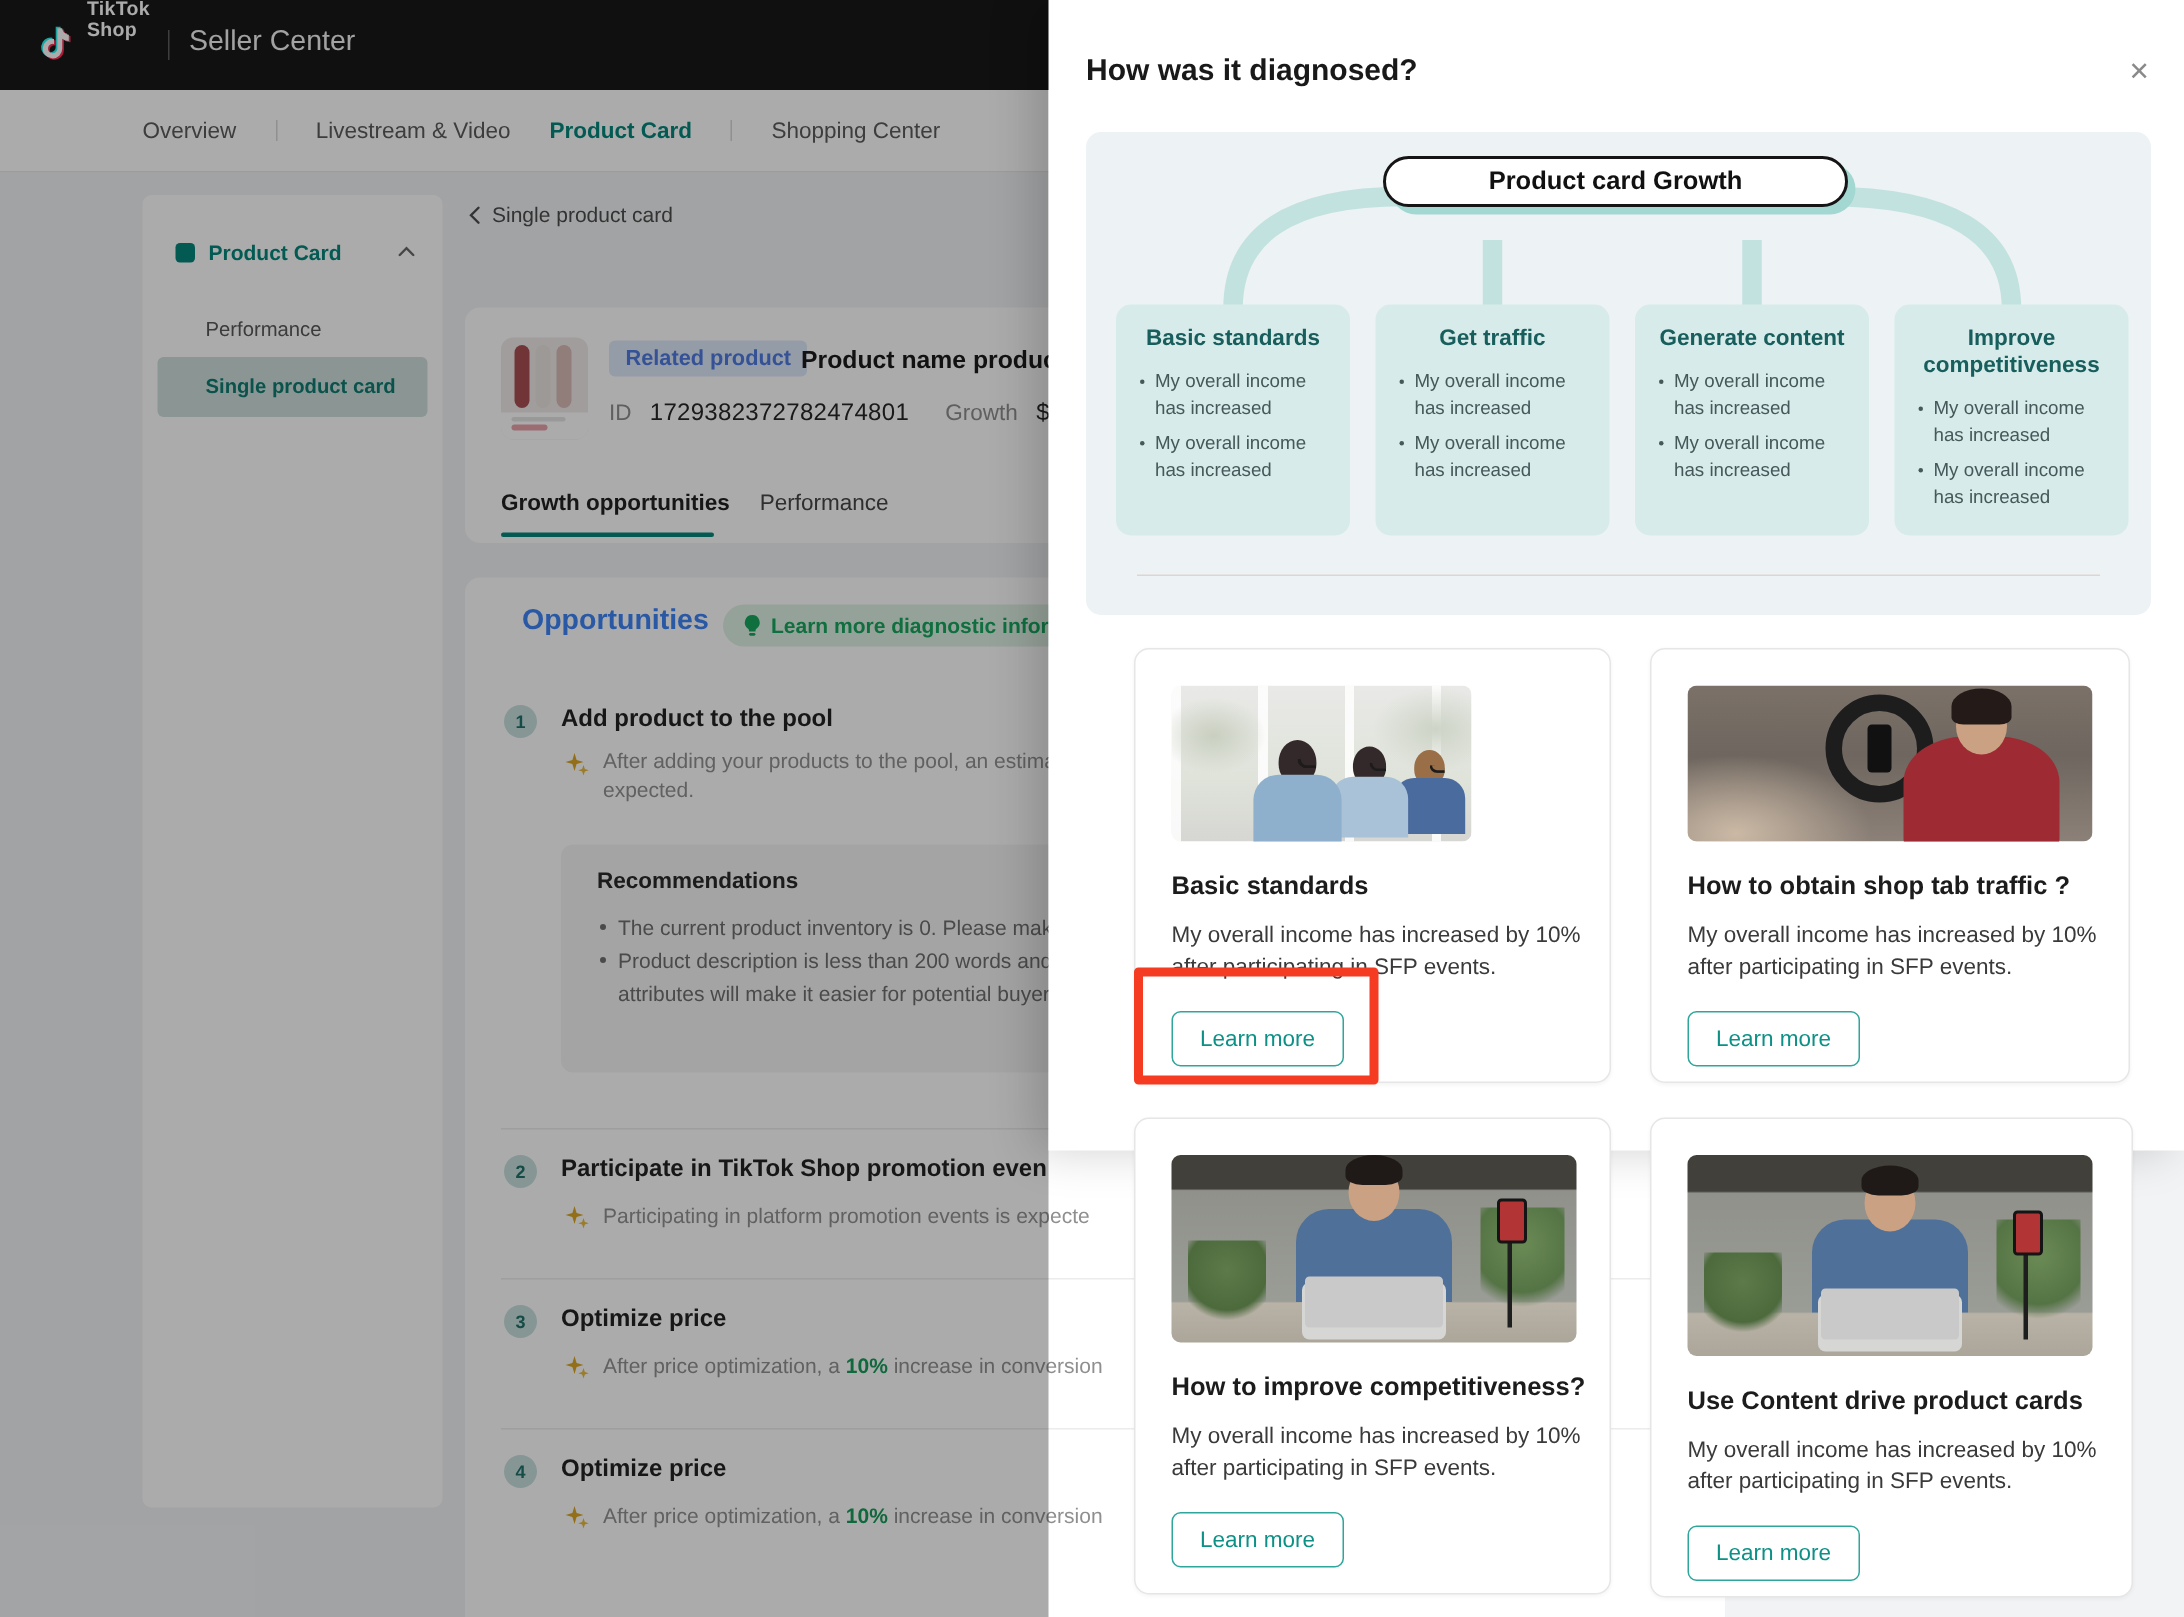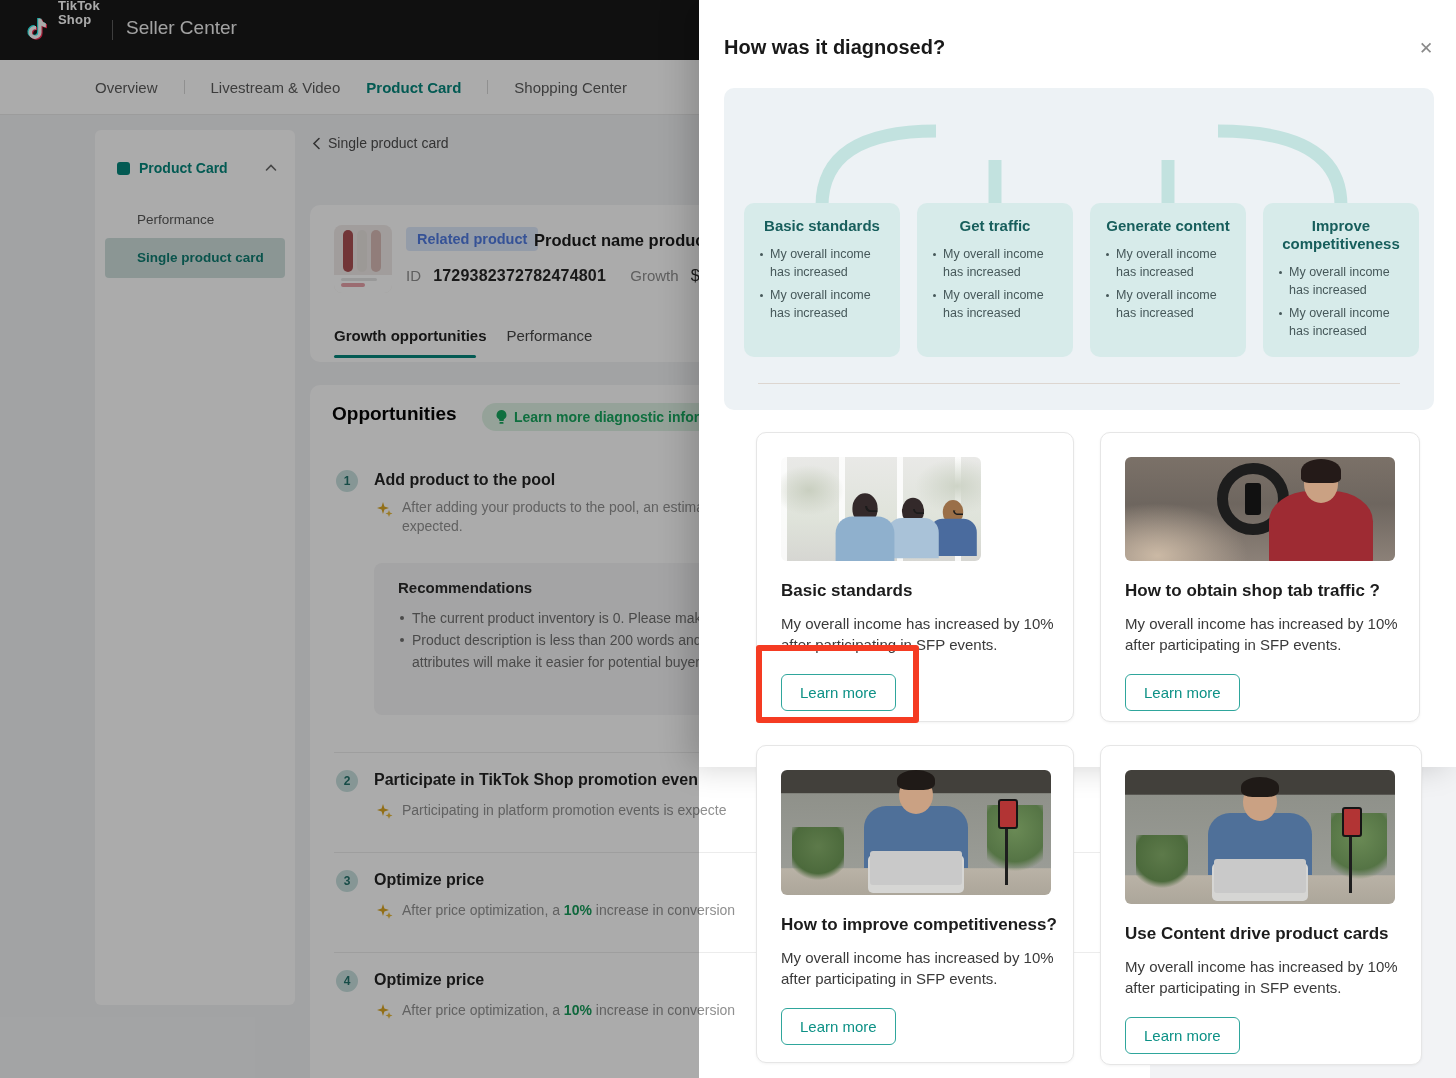--- a/index.html
+++ b/index.html
@@ -38,29 +38,29 @@
   .g1{left:9px;background:#a94d4f;}
   .g2{left:23px;background:#e9e4e0;}
   .g3{left:37px;background:#d8bab5;}
   .thumb-strip{position:absolute;left:0;bottom:0;width:100%;height:18px;background:#fff;}
   .thumb-line{position:absolute;left:7px;bottom:6px;width:24px;height:4px;border-radius:2px;background:#e7a0a8;}
   .thumb-line2{position:absolute;left:7px;bottom:12px;width:36px;height:3px;border-radius:2px;background:#e4e4e4;}
   .rel-badge{position:absolute;left:96px;top:22px;background:#dde8fb;color:#4c78e0;font-size:14.5px;font-weight:600;padding:4px 11px;border-radius:4px;}
   .prod-name{position:absolute;left:224px;top:26px;font-size:16.5px;font-weight:700;color:#181818;white-space:nowrap;}
   .row2{position:absolute;left:96px;top:62px;font-size:15px;white-space:nowrap;}
   .lbl-gray{color:#8c8c8c;text-align:center;}
-  .id-val{color:#242424;font-size:16px;font-weight:700;margin-left:8px;margin-right:20px;letter-spacing:.2px;}
+  .id-val{color:#242424;font-size:16px;font-weight:400;margin-left:8px;margin-right:20px;letter-spacing:.2px;}
   .rev-val{color:#242424;font-size:16px;font-weight:500;margin-left:8px;}
   .tabs{position:absolute;left:24px;top:122px;display:flex;gap:20px;}
   .tab{font-size:15px;color:#434343;cursor:pointer;}
   .tab.active{color:#1d1d1d;font-weight:700;}
   .tab-underline{position:absolute;left:24px;top:150px;width:142px;height:3px;border-radius:2px;background:#00857a;}
 
   .opps-card{position:absolute;left:310px;top:385px;width:840px;height:693px;background:#fff;border-radius:10px 10px 0 0;}
-  .opps-title{position:absolute;left:22px;top:18px;font-size:19px;font-weight:700;color:#000000;}
+  .opps-title{position:absolute;left:38px;top:18px;font-size:19px;font-weight:700;color:#3b82f6;}
   .diag-badge{position:absolute;left:172px;top:18px;height:28px;display:flex;align-items:center;gap:6px;background:#def2e4;border-radius:14px;padding:0 13px;cursor:pointer;}
   .diag-badge span{font-size:14px;font-weight:600;color:#13a45b;white-space:nowrap;}
   .num-circle{position:absolute;left:26px;width:22px;height:22px;border-radius:50%;background:#c7e0de;color:#1e6f68;font-size:12px;font-weight:700;display:flex;align-items:center;justify-content:center;}
   .item-title{position:absolute;left:64px;font-size:16px;font-weight:700;color:#1f1f1f;white-space:nowrap;}
   .spark{position:absolute;left:66px;width:17px;height:17px;}
   .item-desc{position:absolute;left:92px;font-size:14px;color:#8f8f8f;line-height:19px;white-space:nowrap;}
   .item-desc .line{display:block;}
   .green{color:#149a58;font-weight:600;}
   .rec-box{position:absolute;left:64px;top:178px;width:752px;height:152px;background:#f5f5f6;border-radius:8px;}
   .rec-title{position:absolute;left:24px;top:16px;font-size:15px;font-weight:700;color:#262626;}
@@ -315,20 +315,21 @@
   <div class="modal-title">How was it diagnosed?</div>
   <div class="modal-close">✕</div>
 
   <div class="diagram">
     <svg class="connectors" width="710" height="322" viewBox="0 0 710 322">
       <path d="M 212 43 Q 98 43 98 118" fill="none" stroke="#c2e2df" stroke-width="13"></path>
       <path d="M 494 43 Q 617 43 617 118" fill="none" stroke="#c2e2df" stroke-width="13"></path>
       <path d="M 271 72 L 271 118" stroke="#c2e2df" stroke-width="13"></path>
       <path d="M 444 72 L 444 118" stroke="#c2e2df" stroke-width="13"></path>
     </svg>
+    <div class="pill">Product card Growth</div>
     <div class="branches">
       <div class="branch">
         <h4>Basic standards</h4>
         <ul>
           <li>My overall income has increased</li>
           <li>My overall income has increased</li>
         </ul>
       </div>
       <div class="branch">
         <h4>Get traffic</h4>

